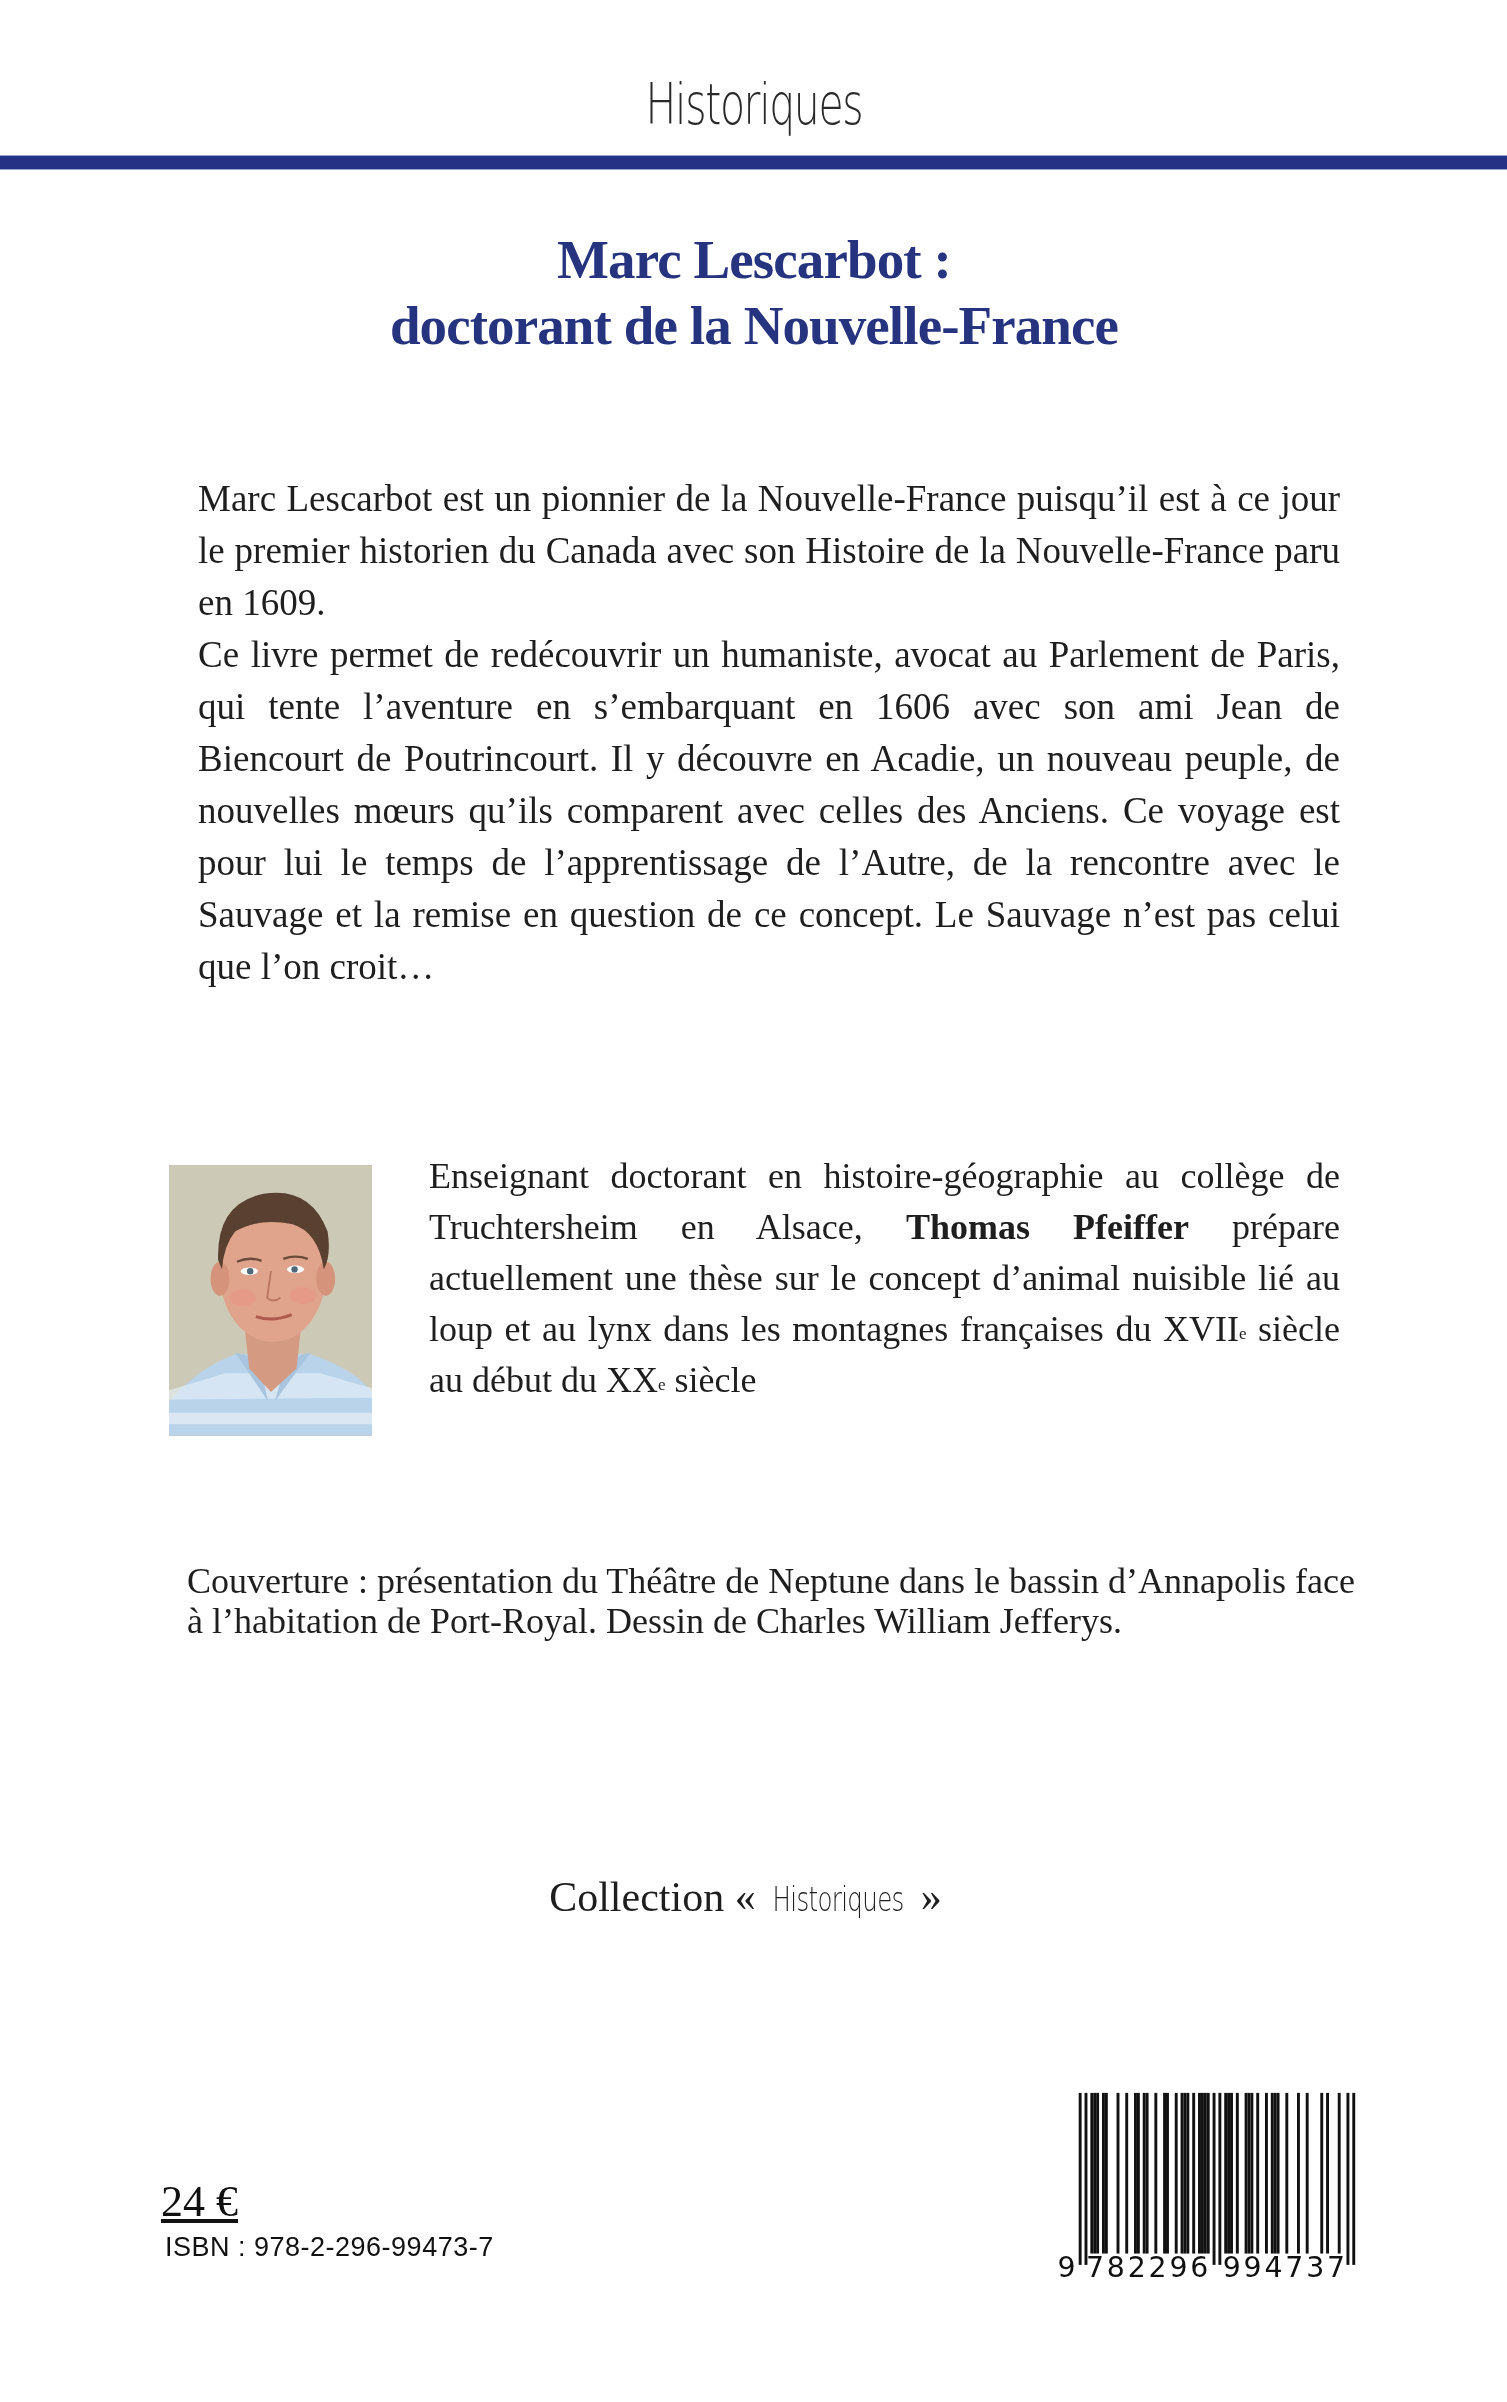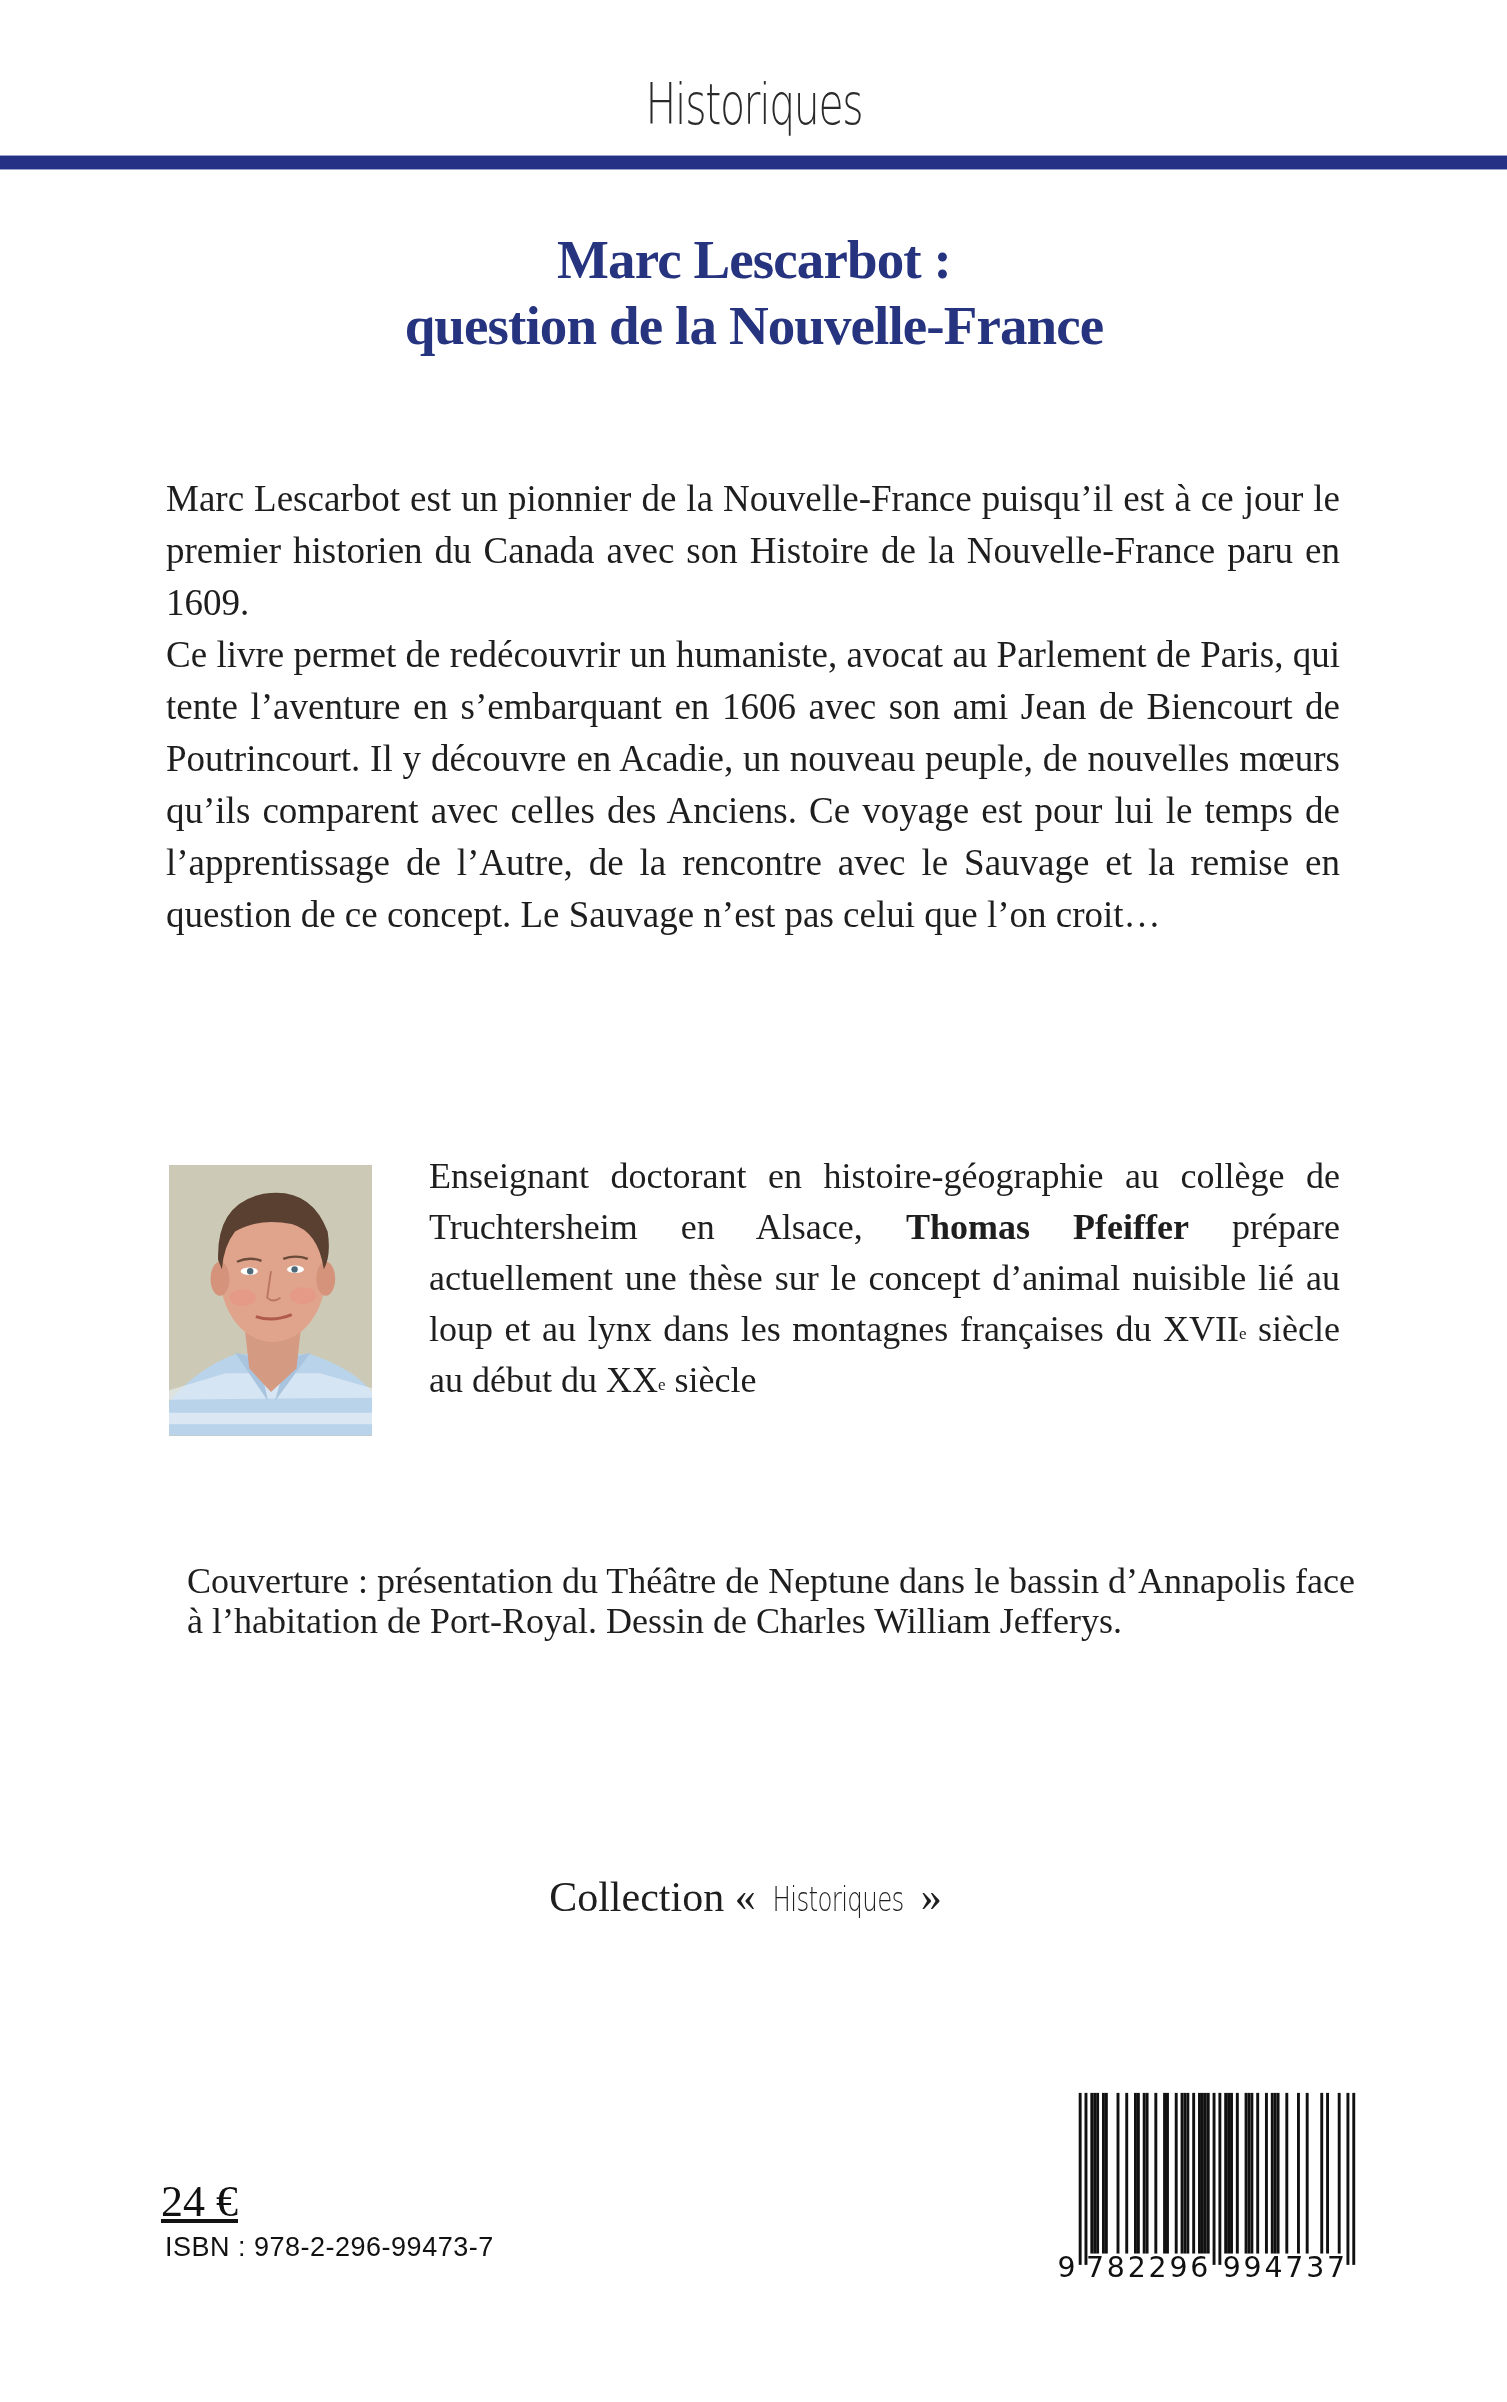--- a/index.html
+++ b/index.html
@@ -22,21 +22,21 @@
       font-size: 55px; line-height: 66px; letter-spacing: -0.9px;
     }
     .title span { display: block; }
 
     .blurb {
       left: 166px; width: 1174px; top: 473px;
       font-family: "Liberation Serif", serif; font-size: 37px; line-height: 52px;
       text-align: justify; color: #1e1e1e;
     }
     .blurb p { margin: 0; }
-    .blurb p.last { text-align-last: left; }
+    .blurb p.last { text-align-last: left; margin-left: 32px; }
 
     .photo {
       left: 169px; top: 1165px; width: 203px; height: 271px; overflow: hidden;
       background: #c9c7b4;
     }
 
     .bio {
       left: 429px; width: 911px; top: 1151px;
       font-family: "Liberation Serif", serif; 
       font-size: 36px; line-height: 51px; text-align: justify; color: #1e1e1e;
@@ -70,21 +70,21 @@
     .barcode svg { display: block; }
   </style>
 </head>
 <body>
 
 <div class="abs series-logo">Historiques</div>
 <div class="abs rule top"></div>
 
 <div class="abs title">
   <span>Marc Lescarbot :</span>
-  <span>question de la Nouvelle-France</span>
+  <span>doctorant de la Nouvelle-France</span>
 </div>
 
 <div class="abs blurb">
   <p class="last">Marc Lescarbot est un pionnier de la Nouvelle-France puisqu’il est à ce jour le premier historien du Canada avec son Histoire de la Nouvelle-France paru en 1609.</p>
   <p class="last">Ce livre permet de redécouvrir un humaniste, avocat au Parlement de Paris, qui tente l’aventure en s’embarquant en 1606 avec son ami Jean de Biencourt de Poutrincourt. Il y découvre en Acadie, un nouveau peuple, de nouvelles mœurs qu’ils comparent avec celles des Anciens. Ce voyage est pour lui le temps de l’apprentissage de l’Autre, de la rencontre avec le Sauvage et la remise en question de ce concept. Le Sauvage n’est pas celui que l’on croit…</p>
 </div>
 
 <div class="abs photo" title="Portrait de l'auteur">
   <svg width="203" height="271" viewBox="0 0 215 286">
     <rect width="215" height="286" fill="#c8c6b2"></rect>

